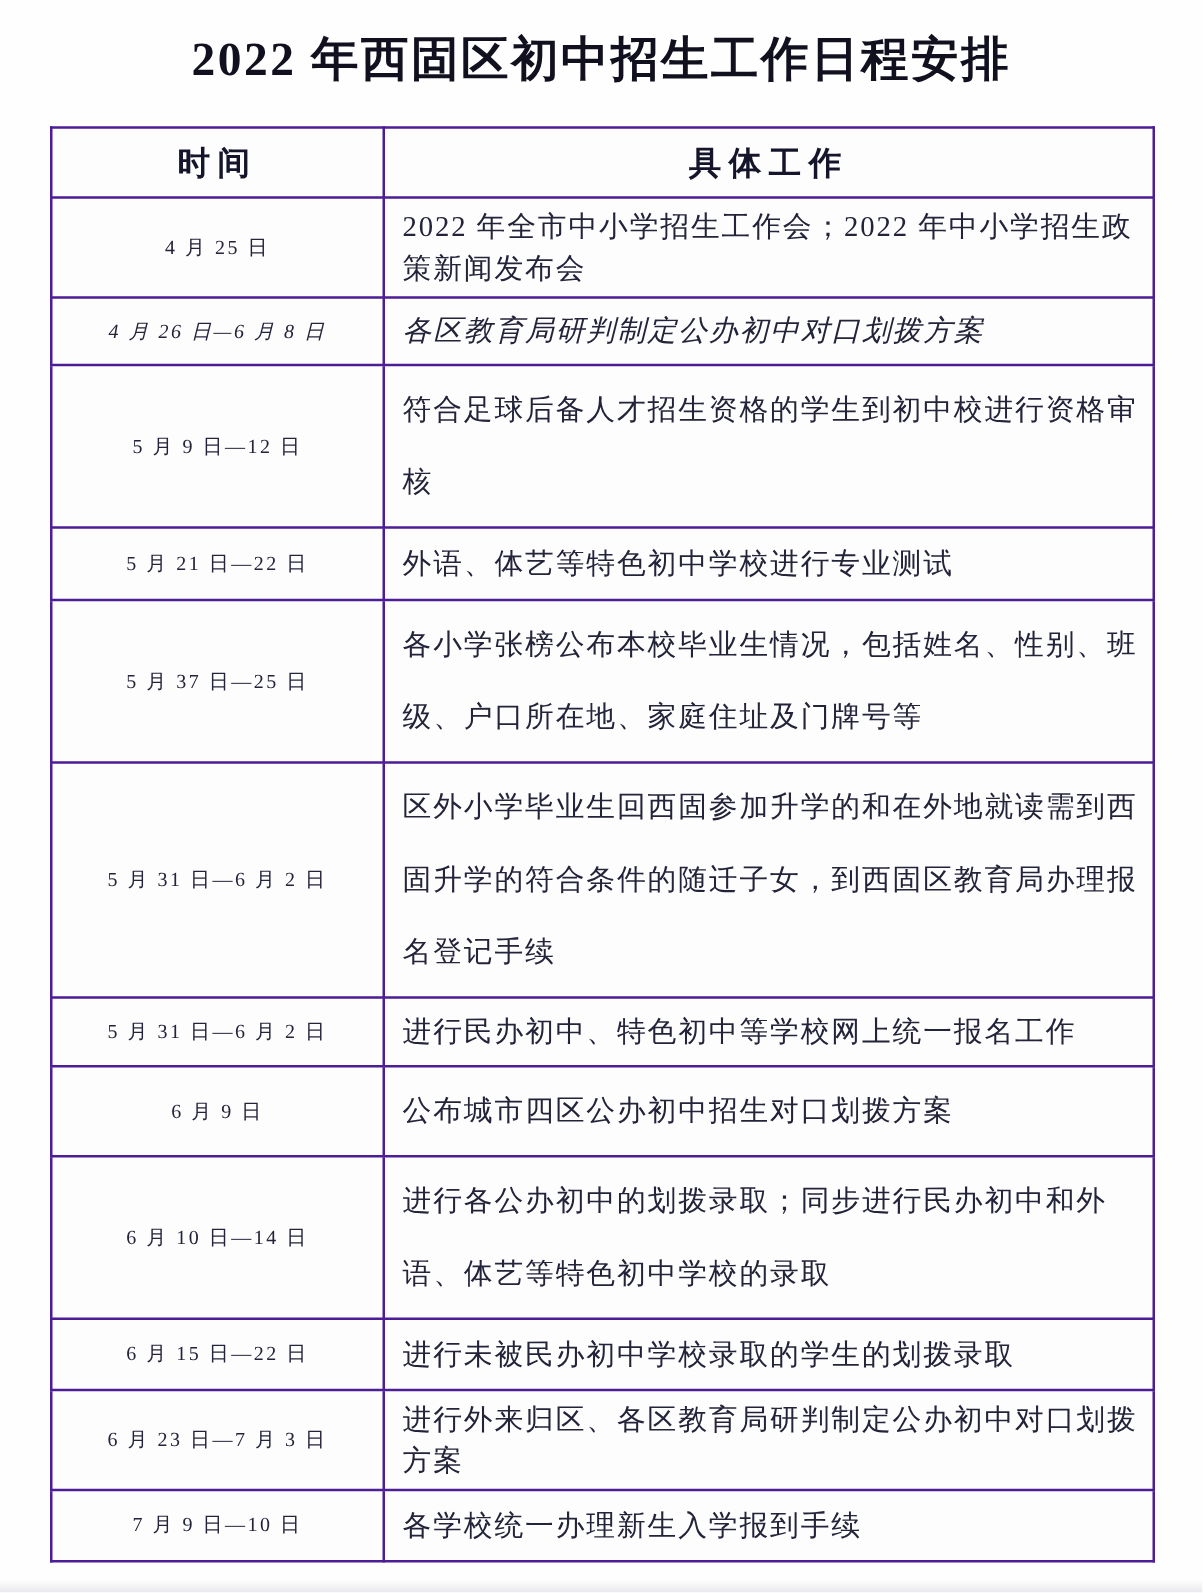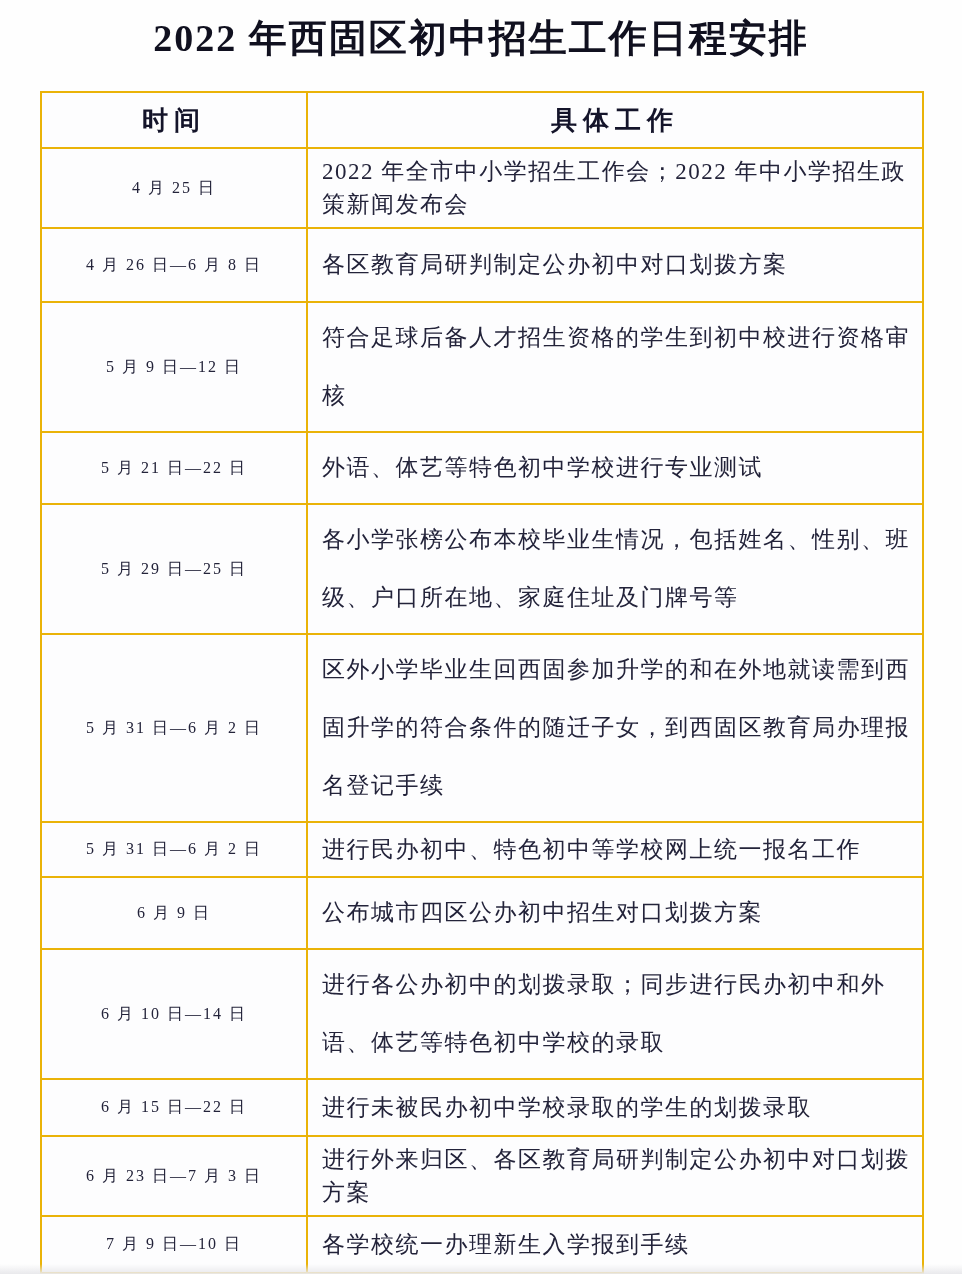--- a/index.html
+++ b/index.html
@@ -8,21 +8,21 @@
     height: 1274px;
     background: #ffffff;
     font-family: "Liberation Serif", serif;
     overflow: hidden;
   }
   .page {
     position: relative;
     width: 962px;
     height: 1274px;
     background: #fefefe;
-    padding-top: 12px;
+    padding-top: 22px;
   }
   .doc-title {
     width: 962px;
     text-align: center;
     font-size: 38px;
     font-weight: bold;
     letter-spacing: 2px;
     color: #10101f;
     line-height: 52px;
     margin-bottom: 27px;
@@ -31,21 +31,21 @@
     table-layout: fixed;
     border-collapse: collapse;
     width: 882px;
     margin: 0 40px;
     background: #fdfdfe;
   }
   table.schedule col.c-time { width: 266px; }
   table.schedule col.c-work { width: 616px; }
   table.schedule th,
   table.schedule td {
-    border: 2px solid #eab308;
+    border: 2px solid #4c1d95;
     color: #23233a;
     vertical-align: middle;
   }
   table.schedule th {
     height: 56px;
     font-size: 26px;
     font-weight: bold;
     letter-spacing: 6px;
     text-align: center;
     color: #14142a;
@@ -59,23 +59,23 @@
   td.work-cell {
     text-align: left;
     font-size: 23px;
     letter-spacing: 1.5px;
     padding: 6px 10px 6px 14px;
     line-height: 1.45;
     border-radius: 17px;
   }
   
   tbody tr:nth-child(1)  { height: 70px;  }
-  tbody tr:nth-child(2)  { height: 74px;  }
+  tbody tr:nth-child(2)  { height: 54px; font-style: italic;  }
   tbody tr:nth-child(3)  { height: 120px; }
-  tbody tr:nth-child(4)  { height: 72px;  }
+  tbody tr:nth-child(4)  { height: 58px;  }
   tbody tr:nth-child(5)  { height: 128px; }
   tbody tr:nth-child(6)  { height: 180px; }
   tbody tr:nth-child(7)  { height: 55px;  }
   tbody tr:nth-child(8)  { height: 72px;  }
   tbody tr:nth-child(9)  { height: 128px; }
   tbody tr:nth-child(10) { height: 57px; margin-top: 13px;  }
   tbody tr:nth-child(11) { height: 70px;  }
   tbody tr:nth-child(12) { height: 57px;  }
   tbody tr:nth-child(13) { height: 58px;  }
   
@@ -128,21 +128,21 @@
     <td class="time-cell">5 月 9 日—12 日</td>
     <td class="work-cell">符合足球后备人才招生资格的学生到初中校进行资格审核</td>
   </tr>
 
   <tr>
     <td class="time-cell">5 月 21 日—22 日</td>
     <td class="work-cell">外语、体艺等特色初中学校进行专业测试</td>
   </tr>
 
   <tr>
-    <td class="time-cell">5 月 29 日—25 日</td>
+    <td class="time-cell">5 月 37 日—25 日</td>
     <td class="work-cell">各小学张榜公布本校毕业生情况，包括姓名、性别、班级、户口所在地、家庭住址及门牌号等</td>
   </tr>
 
   <tr>
     <td class="time-cell">5 月 31 日—6 月 2 日</td>
     <td class="work-cell">区外小学毕业生回西固参加升学的和在外地就读需到西固升学的符合条件的随迁子女，到西固区教育局办理报名登记手续</td>
   </tr>
 
   <tr>
     <td class="time-cell">5 月 31 日—6 月 2 日</td>

